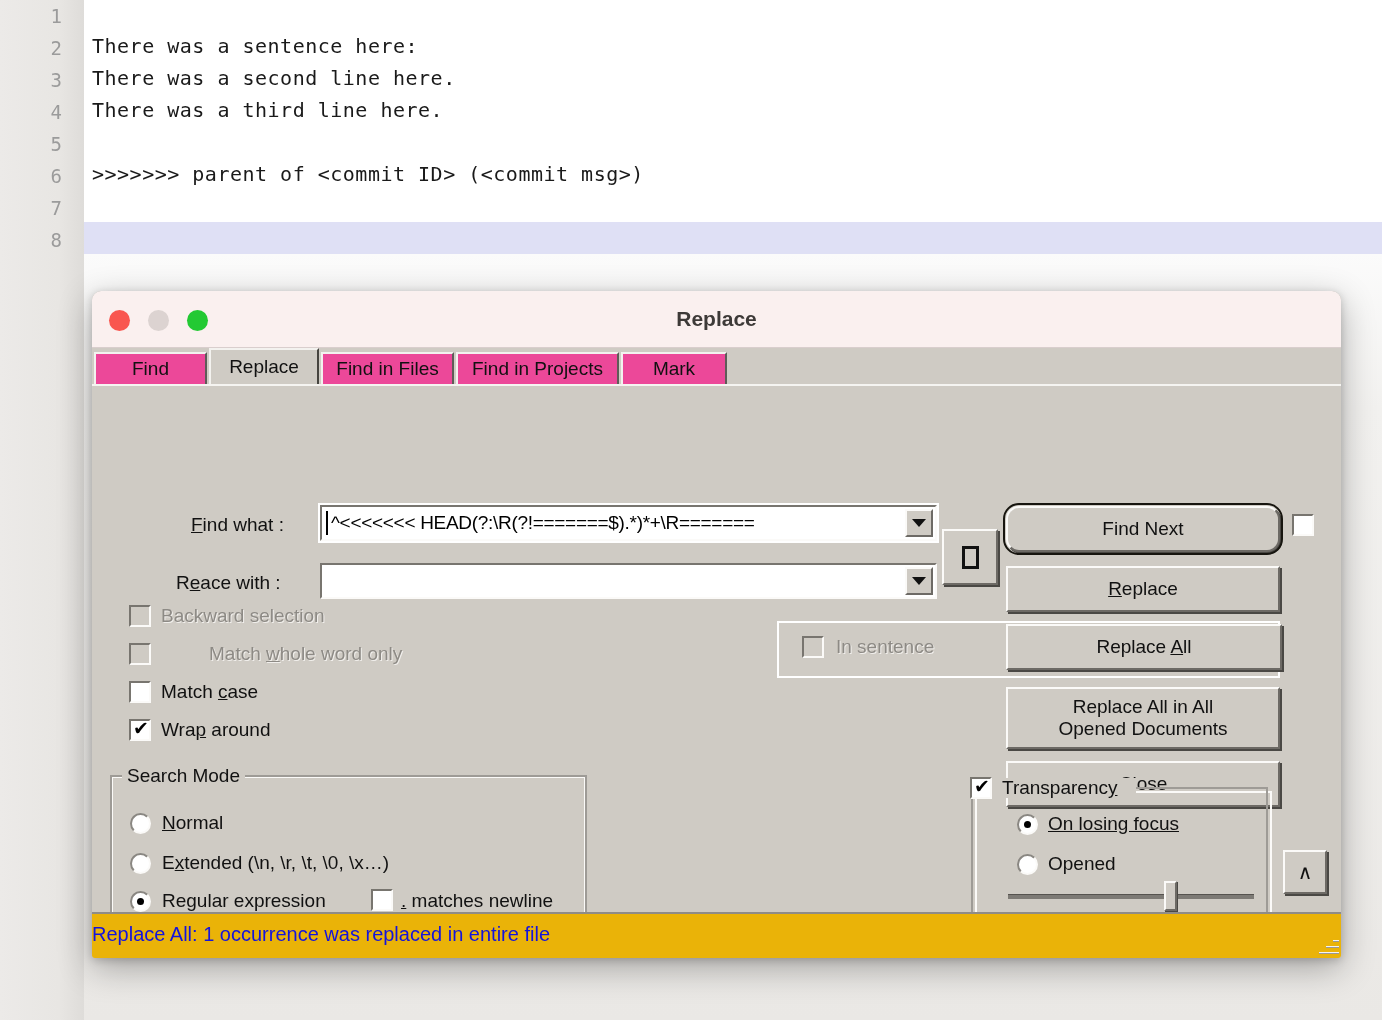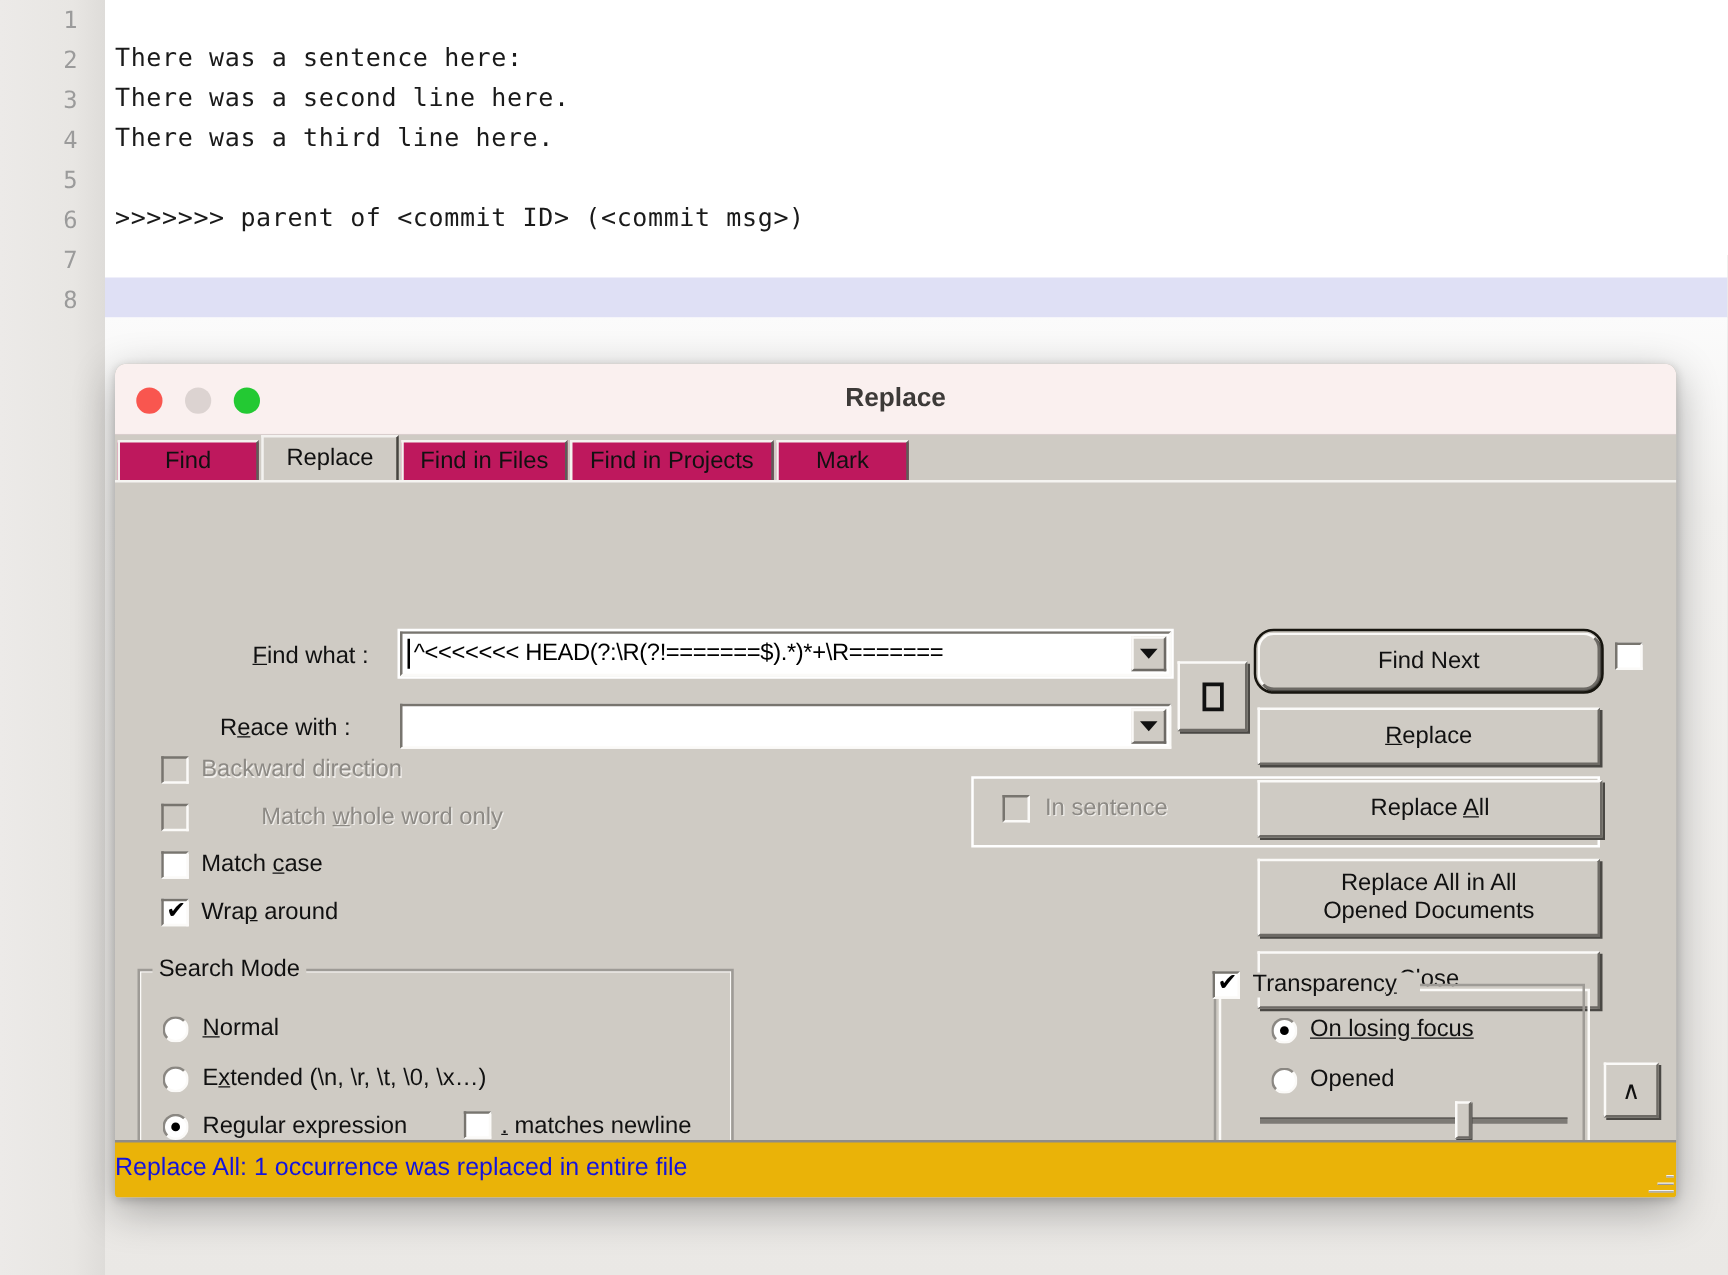--- a/index.html
+++ b/index.html
@@ -71,21 +71,21 @@
   .traffic.amber { left: 56px;  background: #dcd3d1; }
   .traffic.green { left: 95px;  background: #23c933; }
 
   
   #tabs {
     position: absolute; left: 0; top: 57px; width: 1249px; height: 36px;
     background: #cfcbc4;
   }
   .tab {
     position: absolute; bottom: 0;
-    background: #be185d;
+    background: #ec4899;
     border-top: 2px solid #f3f2ef;
     border-left: 2px solid #f3f2ef;
     border-right: 2px solid #5e5c58;
     font-size: 19px; color: #111;
     text-align: center; line-height: 30px;
     height: 32px;
   }
   .tab.active {
     height: 36px; line-height: 34px;
     background: #cfcbc4;
@@ -265,21 +265,21 @@
   <div id="tabs">
     <div class="tab" style="left:2px;   width:113px;">Find</div>
     <div class="tab active" style="left:117px; width:110px;">Replace</div>
     <div class="tab" style="left:229px; width:133px;">Find in Files</div>
     <div class="tab" style="left:364px; width:163px;">Find in Projects</div>
     <div class="tab" style="left:529px; width:106px;">Mark</div>
   </div>
 
   <div id="panel">
 
-    <div class="lbl" style="left:110px; top:128px;"><span class="u">F</span><span>ind what :</span></div>
+    <div class="lbl" style="left:99px; top:128px;"><span class="u">F</span><span>ind what :</span></div>
     <div class="combo focused" style="left:228px; top:119px; width:617px; height:36px;">
       <div class="caret-bar"></div>
       <div class="val" style="padding-left:9px;">^&lt;&lt;&lt;&lt;&lt;&lt;&lt; HEAD(?:\R(?!=======$).*)*+\R=======</div>
       <div class="arrow">
           <i></i>
         </div>
     </div>
 
     <div class="lbl" style="left:84px; top:186px;">R<span class="u">e</span><span>ace with :</span></div>
     <div class="combo" style="left:228px; top:177px; width:617px; height:36px;">
@@ -309,21 +309,21 @@
 
     <div class="btn" style="left:914px; top:301px; width:274px; height:62px;">
       <span>
         <span>Replace All in All</span><br>
         <span>Opened Documents</span>
       </span>
     </div>
     <div class="btn" style="left:914px; top:375px; width:274px; height:46px;">Close</div>
 
     <div class="cb dis" style="left:37px; top:219px;"></div>
-    <div class="lbl dis" style="left:69px; top:219px;">Backward direction</div>
+    <div class="lbl dis" style="left:69px; top:219px;">Backward selection</div>
 
     <div class="cb dis" style="left:37px; top:257px;"></div>
     <div class="lbl dis" style="left:69px; top:257px;margin-left:48px;">Match <span class="u">w</span>hole word only</div>
 
     <div class="cb" style="left:37px; top:295px;"></div>
     <div class="lbl" style="left:69px; top:295px;">Match <span class="u">c</span>ase</div>
 
     <div class="cb" style="left:37px; top:333px;">
         <span class="tick">✔</span>
       </div>

